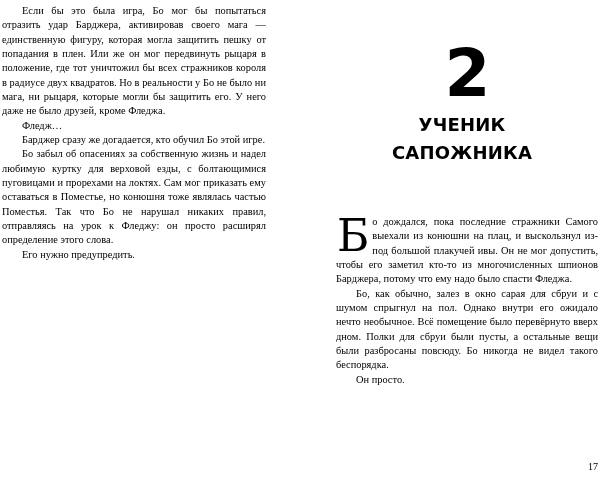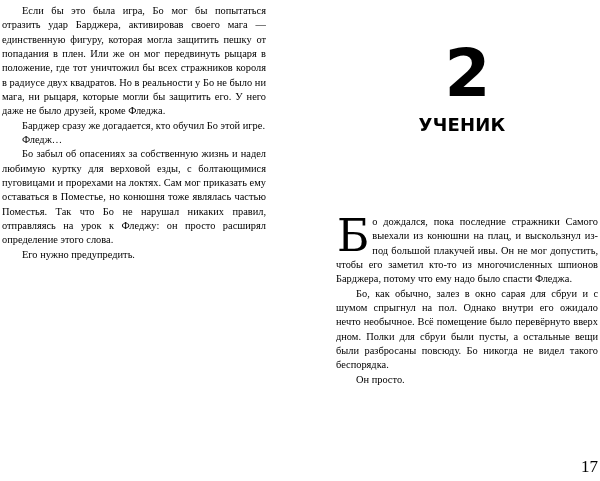--- a/index.html
+++ b/index.html
@@ -115,45 +115,46 @@
     margin-top: 1px;
     margin-left: 1px;
   }
 
   .page-number {
     position: absolute;
     left: 36px;
     top: 460px;
     width: 262px;
     text-align: right;
-    font-size: 17px;
+    font-size: 10px;
     line-height: 14px;
   }
 </style>
 </head>
 <body>
 
 <div class="spread">
 
   <div class="page-left">
     <div class="col-left-body bodytext">
       <p>Если бы это была игра, Бо мог бы попытаться отразить удар Барджера, активировав своего мага — единственную фигуру, которая могла защитить пешку от попадания в плен. Или же он мог передвинуть рыцаря в положение, где тот уничтожил бы всех стражников короля в радиусе двух квадратов. Но в реальности у Бо не было ни мага, ни рыцаря, которые могли бы защитить его. У него даже не было друзей, кроме Фледжа.</p>
+      <p>Фледж…</p>
       <p>Барджер сразу же догадается, кто обучил Бо этой игре.</p>
-      <p>Фледж…</p>
       <p>Бо забыл об опасениях за собственную жизнь и надел любимую куртку для верховой езды, с болтающимися пуговицами и прорехами на локтях. Сам мог приказать ему оставаться в Поместье, но конюшня тоже являлась частью Поместья. Так что Бо не нарушал никаких правил, отправляясь на урок к Фледжу: он просто расширял определение этого слова.</p>
       <p>Его нужно предупредить.</p>
     </div>
   </div>
 
   <div class="page-right">
 
     <div class="chapter-number">2</div>
 
     <div class="chapter-title">
       <span class="tline tline-1">Ученик</span>
+      <span class="tline tline-2">сапожника</span>
     </div>
 
     <div class="col-right-body bodytext">
       <p class="dropcap-para"><span class="dropcap">Б</span><span>о дождался, пока последние стражники Самого выехали из конюшни на плац, и выскользнул из-под большой плакучей ивы. Он не мог допустить, чтобы его заметил кто-то из многочисленных шпионов Барджера, потому что ему надо было спасти Фледжа.</span></p>
       <p>Бо, как обычно, залез в окно сарая для сбруи и с шумом спрыгнул на пол. Однако внутри его ожидало нечто необычное. Всё помещение было перевёрнуто вверх дном. Полки для сбруи были пусты, а остальные вещи были разбросаны повсюду. Бо никогда не видел такого беспорядка.</p>
       <p>Он просто.</p>
     </div>
 
     <div class="page-number">17</div>
   </div>

